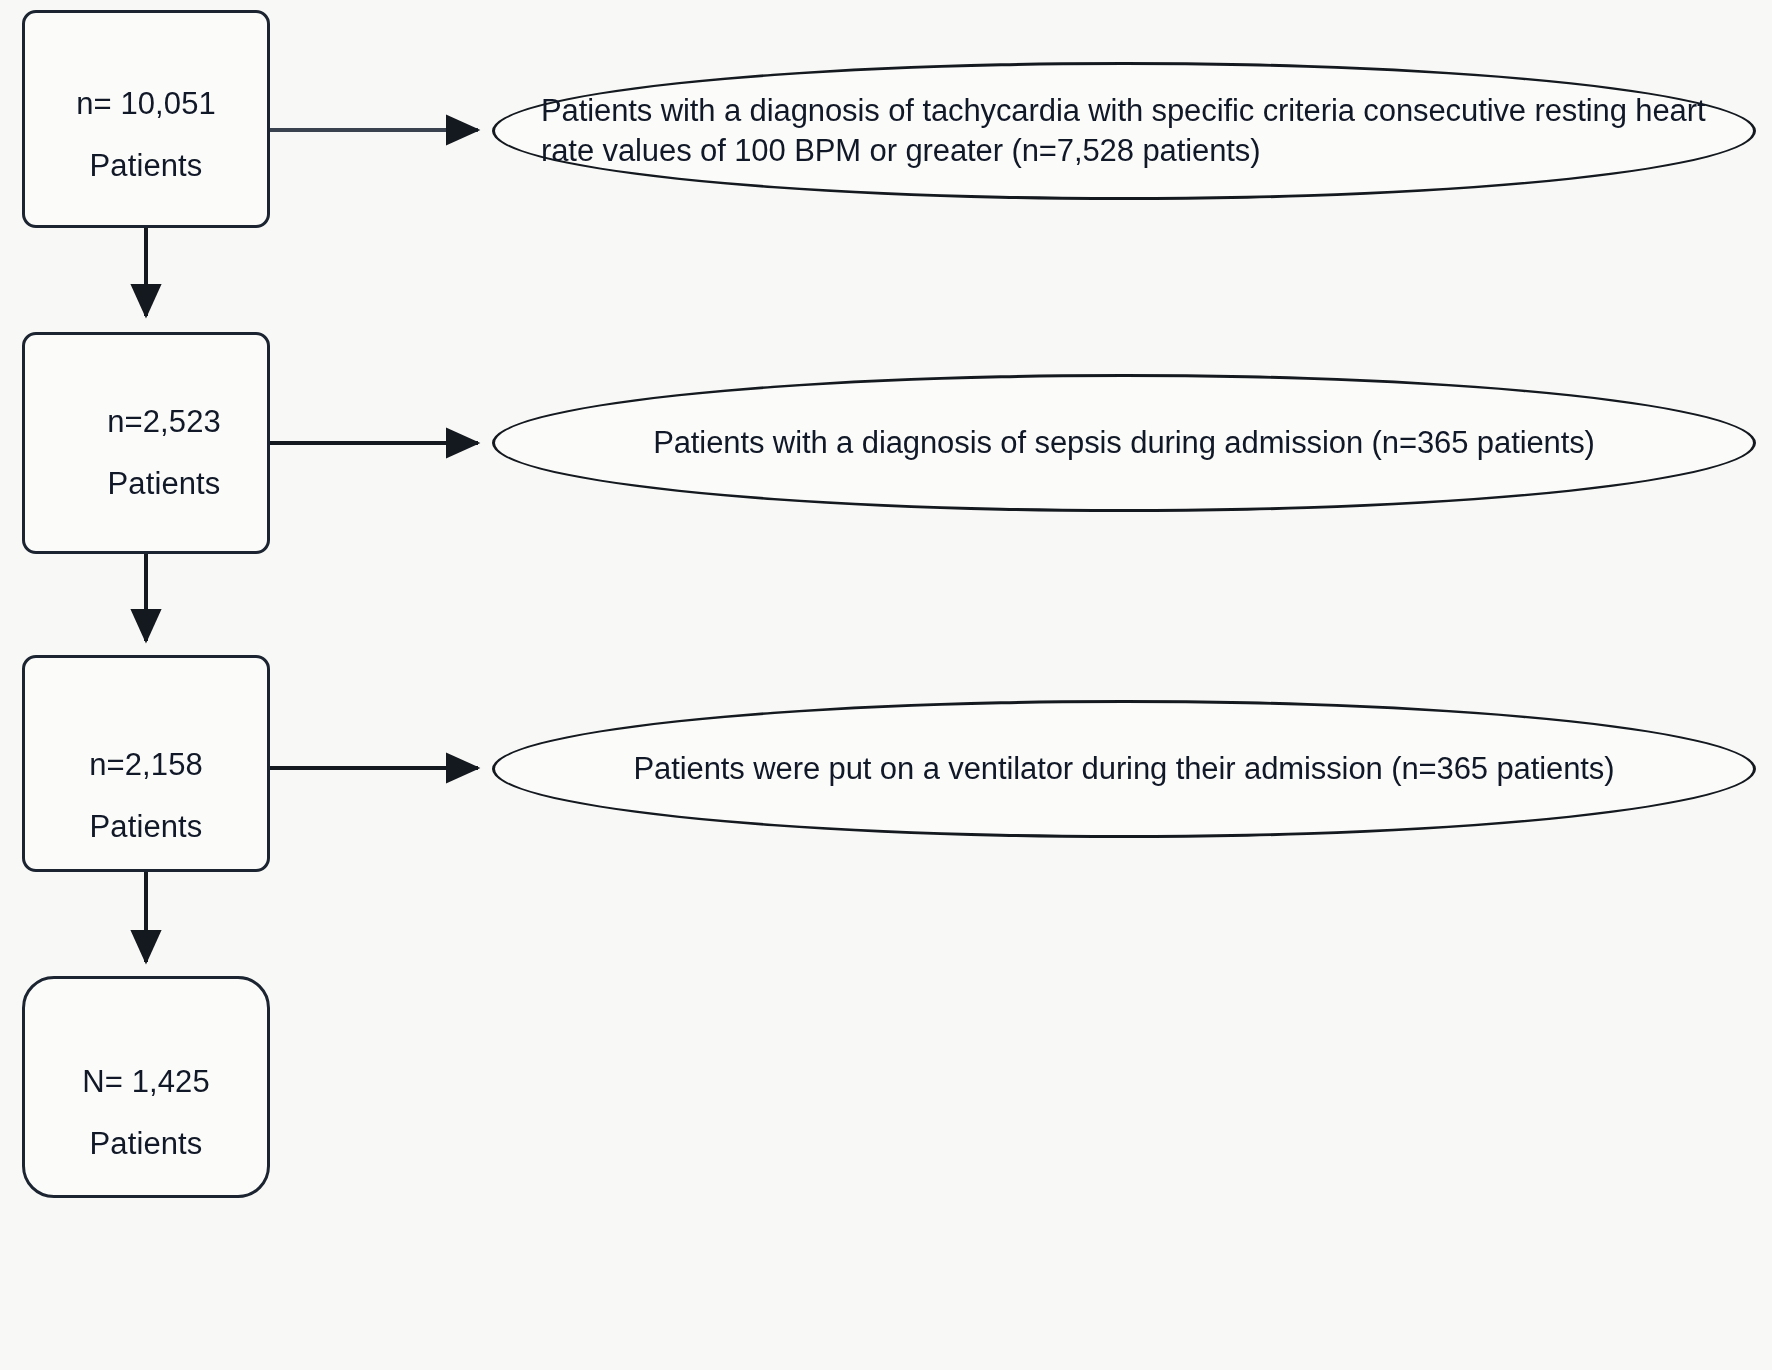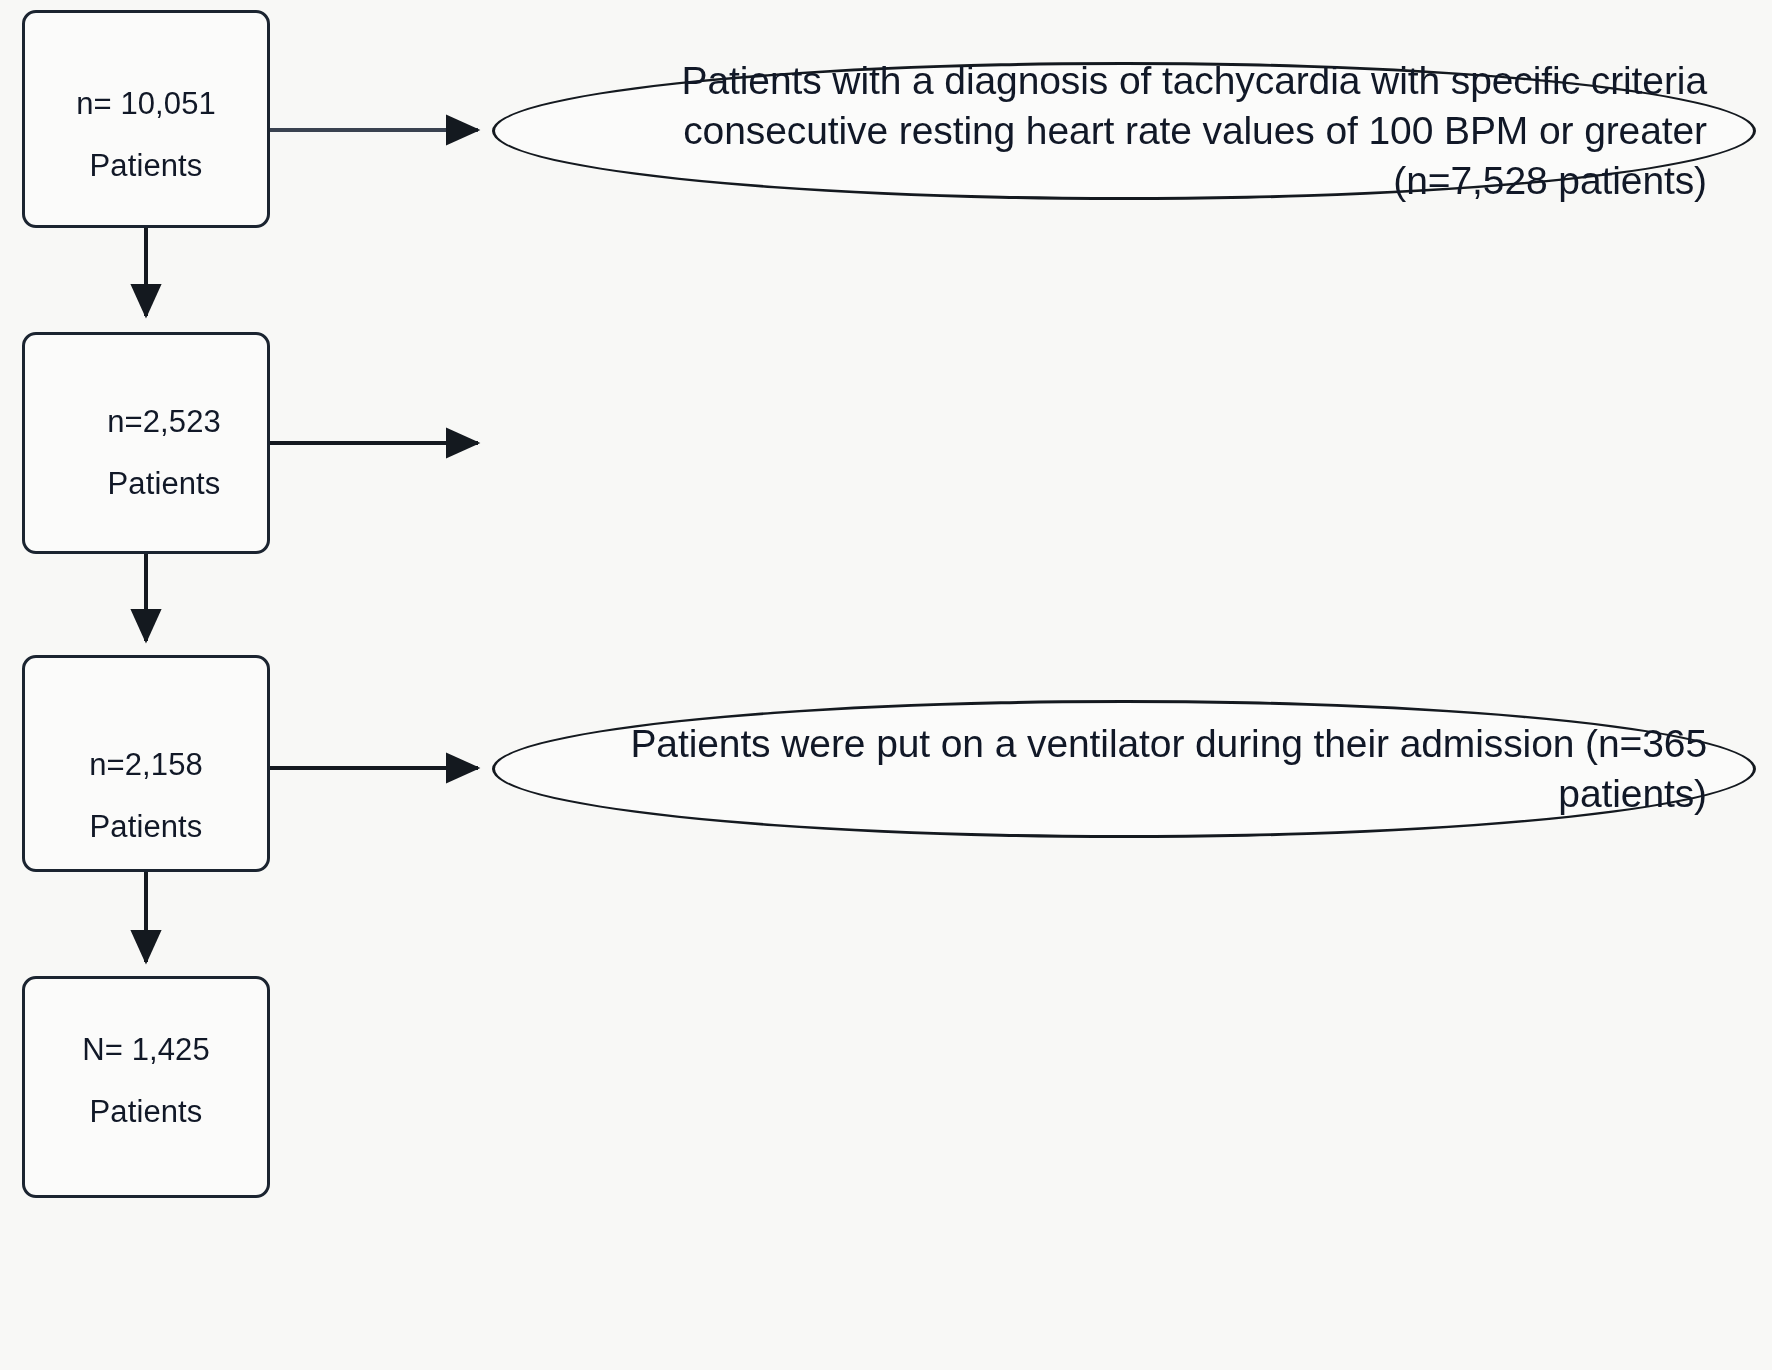--- a/index.html
+++ b/index.html
@@ -47,23 +47,23 @@
     box-sizing: border-box;
     background: #fbfbfa;
     border: 3px solid #14191f;
     border-radius: 50%;
     display: flex;
     align-items: center;
     justify-content: center;
     color: #111827;
   }
   .ellipse-node .etext {
-    font-size: 39px;
+    font-size: 31px;
     line-height: 1.28;
-    text-align: right;
+    text-align: left;
     padding: 0 46px;
     letter-spacing: -0.1px;
   }
 </style>
 </head>
 <body>
 
 <div id="canvas">
 
   <svg id="flow-svg" viewBox="0 0 1772 1370" xmlns="http://www.w3.org/2000/svg">
@@ -90,27 +90,30 @@
   <div class="node-box" style="left:22px; top:332px; width:248px; height:222px; padding-top:68px;padding-left:36px;">
     <div class="line">n=2,523</div>
     <div class="line">Patients</div>
   </div>
 
   <div class="node-box" style="left:22px; top:655px; width:248px; height:217px; padding-top:88px;">
     <div class="line">n=2,158</div>
     <div class="line">Patients</div>
   </div>
 
-  <div class="node-box" style="left:22px; top:976px; width:248px; height:222px; padding-top:52px;">
+  <div class="node-box" style="left:22px; top:976px; width:248px; height:222px; padding-top:84px;border-radius:32px;">
     <div class="line">N= 1,425</div>
     <div class="line">Patients</div>
   </div>
 
   <div class="ellipse-node" style="left:492px; top:62px; width:1264px; height:138px;">
     <div class="etext">Patients with a diagnosis of tachycardia with specific criteria consecutive resting heart rate values of 100 BPM or greater (n=7,528 patients)</div>
   </div>
 
+  <div class="ellipse-node" style="left:492px; top:374px; width:1264px; height:138px;">
+    <div class="etext">Patients with a diagnosis of sepsis during admission (n=365 patients)</div>
+  </div>
 
   <div class="ellipse-node" style="left:492px; top:700px; width:1264px; height:138px;">
     <div class="etext">Patients were put on a ventilator during their admission (n=365 patients)</div>
   </div>
 
 </div>
 
 </body></html>

